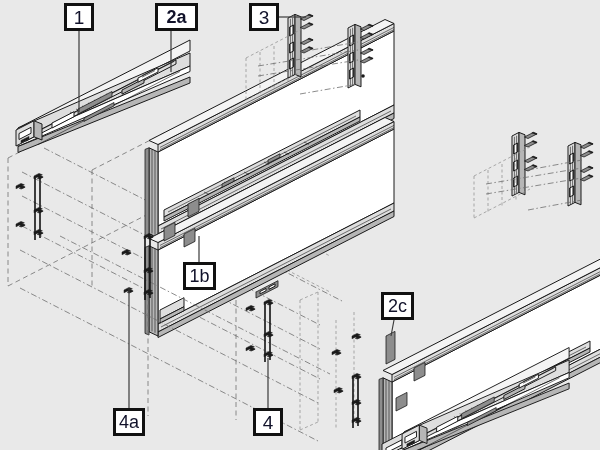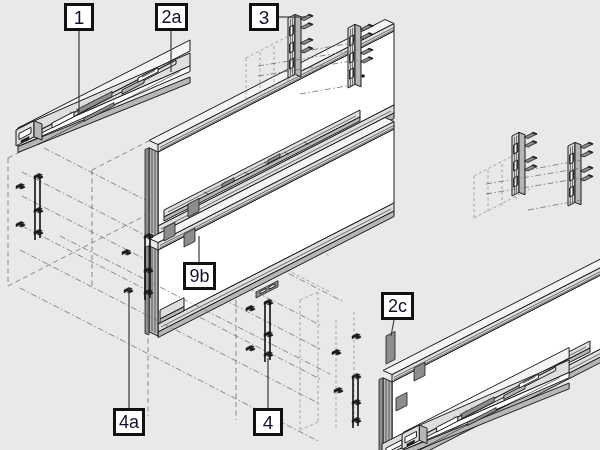--- a/index.html
+++ b/index.html
@@ -363,25 +363,25 @@
       <path class="lead" d="M279,17 L306,17"></path>
       <path class="lead" d="M199,262 L199,236"></path>
       <path class="lead" d="M394,320 L391,336"></path>
       <path class="lead" d="M129,408 L129,288"></path>
       <path class="lead" d="M268,408 L268,358"></path>
     </g>
   </svg>
 
   <div class="callout" style="left:64px;top:3px;width:30px;height:28px;">1</div>
 
-  <div class="callout wide" style="left:155px;top:3px;width:33px;height:28px;">2a</div>
+  <div class="callout wide" style="left:155px;top:3px;width:43px;height:28px;font-weight:bold;">2a</div>
 
   <div class="callout" style="left:249px;top:3px;width:30px;height:28px;">3</div>
 
-  <div class="callout wide" style="left:183px;top:262px;width:33px;height:28px;">9b</div>
+  <div class="callout wide" style="left:183px;top:262px;width:33px;height:28px;">1b</div>
 
   <div class="callout wide" style="left:381px;top:292px;width:33px;height:28px;text-align:center;">2c</div>
 
   <div class="callout wide" style="left:113px;top:408px;width:32px;height:28px;">4a</div>
 
   <div class="callout" style="left:253px;top:408px;width:30px;height:28px;">4</div>
 
 </div>
 
 </body></html>

